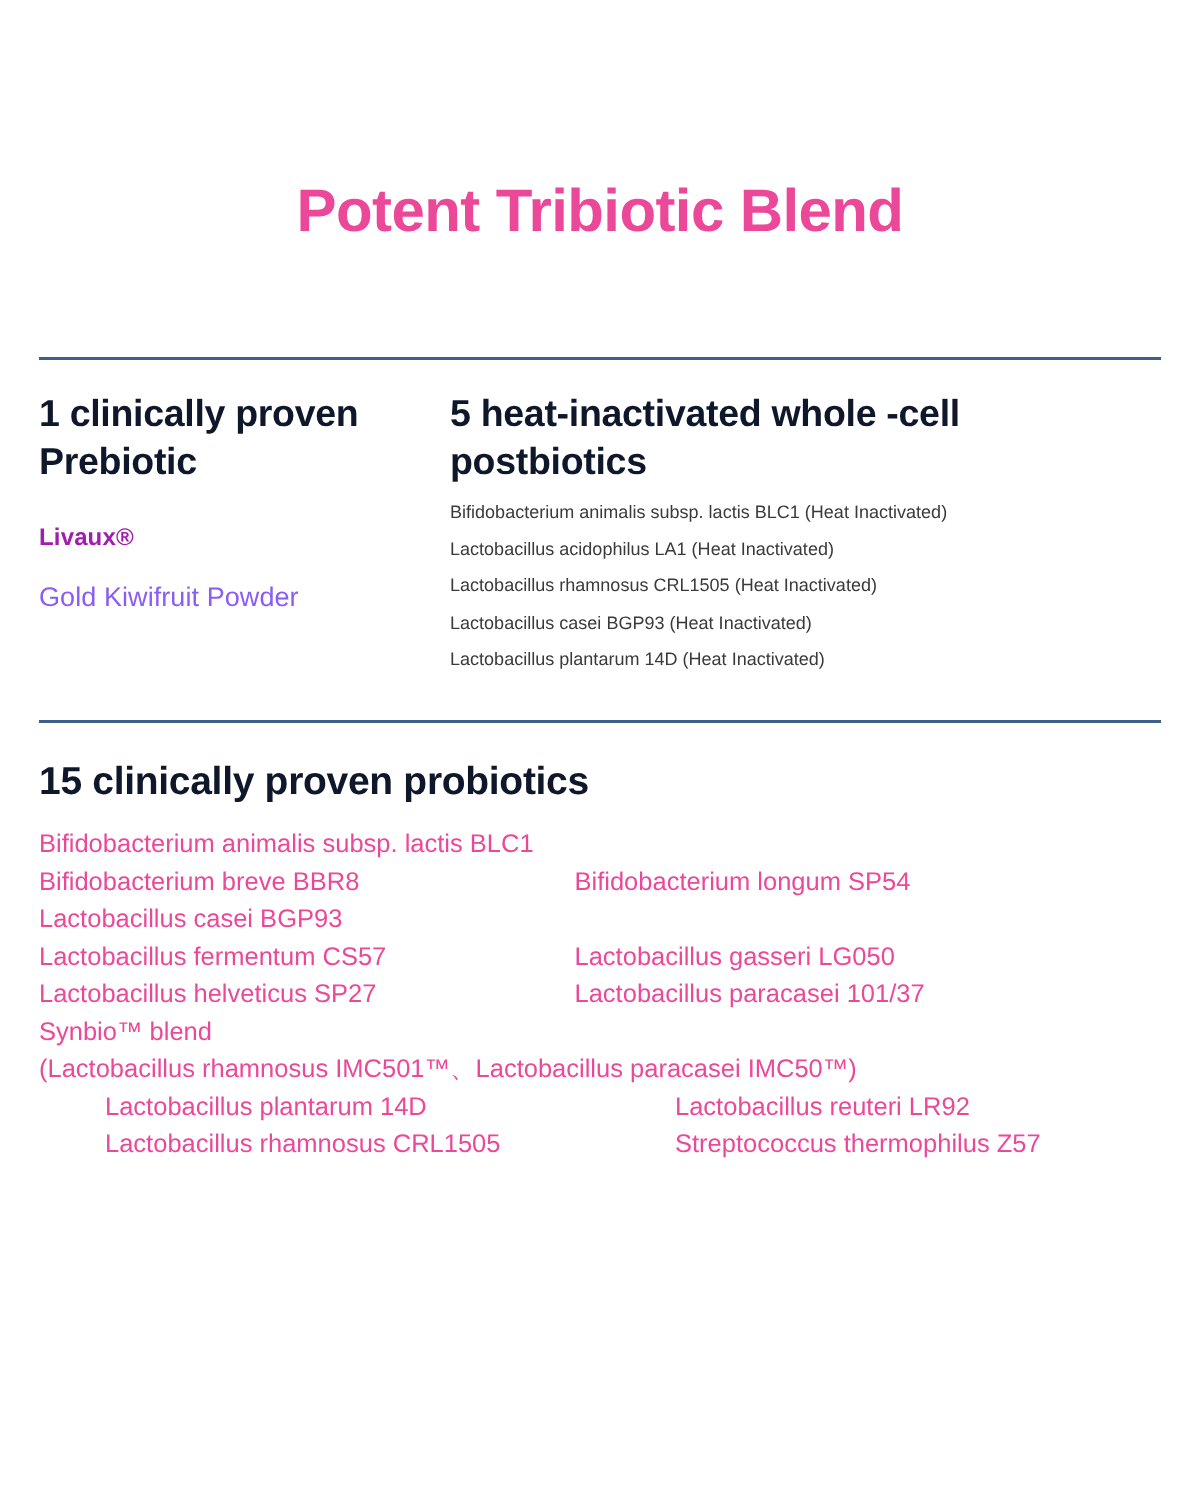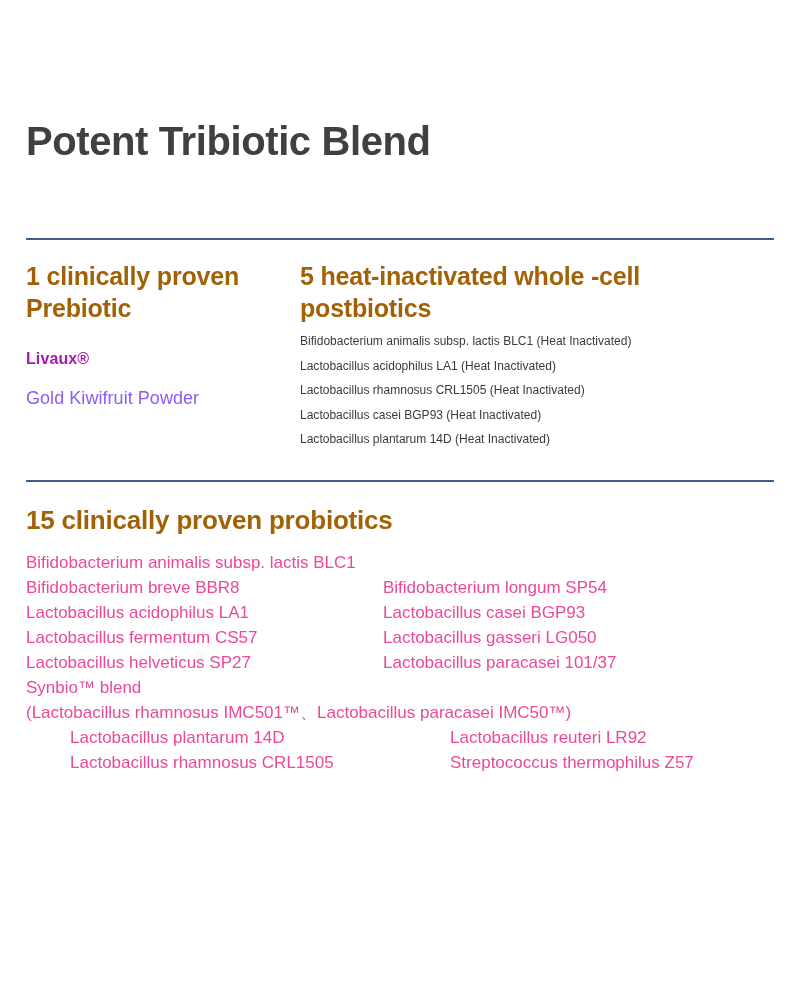--- a/index.html
+++ b/index.html
@@ -19,24 +19,24 @@
 
   .page {
     width: 800px;
     height: 1000px;
     padding: 0 26px;
     position: relative;
   }
 
   
   .title {
-    text-align: left;
+    text-align: center;
     font-size: 40px;
     font-weight: 700;
-    color: #404040;
+    color: #ec4899;
     letter-spacing: -0.4px;
     padding-top: 118px;
     line-height: 1.15;
   }
 
   
   .divider {
     height: 2px;
     background: #3c6089;
     width: 100%;
@@ -57,21 +57,21 @@
     flex: 0 0 272px;
     padding-right: 16px;
   }
 
   .col-postbiotic {
     flex: 1 1 auto;
     padding-left: 2px;
   }
 
   .section-heading {
-    color: #a16207;
+    color: #0f172a;
     font-weight: 700;
     font-size: 25px;
     line-height: 1.28;
     letter-spacing: -0.2px;
   }
 
   .brand-name {
     font-weight: 700;
     font-size: 16px;
     color: #a21caf;
@@ -181,21 +181,20 @@
       <div class="pro-row full">
         <span class="c1">Bifidobacterium animalis subsp. lactis BLC1</span>
       </div>
 
       <div class="pro-row">
         <span class="c1">Bifidobacterium breve BBR8</span>
         <span class="c2">Bifidobacterium longum SP54</span>
       </div>
 
       <div class="pro-row">
-        <span class="c1">Lactobacillus acidophilus LA1</span>
         <span class="c2">Lactobacillus casei BGP93</span>
       </div>
 
       <div class="pro-row">
         <span class="c1">Lactobacillus fermentum CS57</span>
         <span class="c2">Lactobacillus gasseri LG050</span>
       </div>
 
       <div class="pro-row">
         <span class="c1">Lactobacillus helveticus SP27</span>

